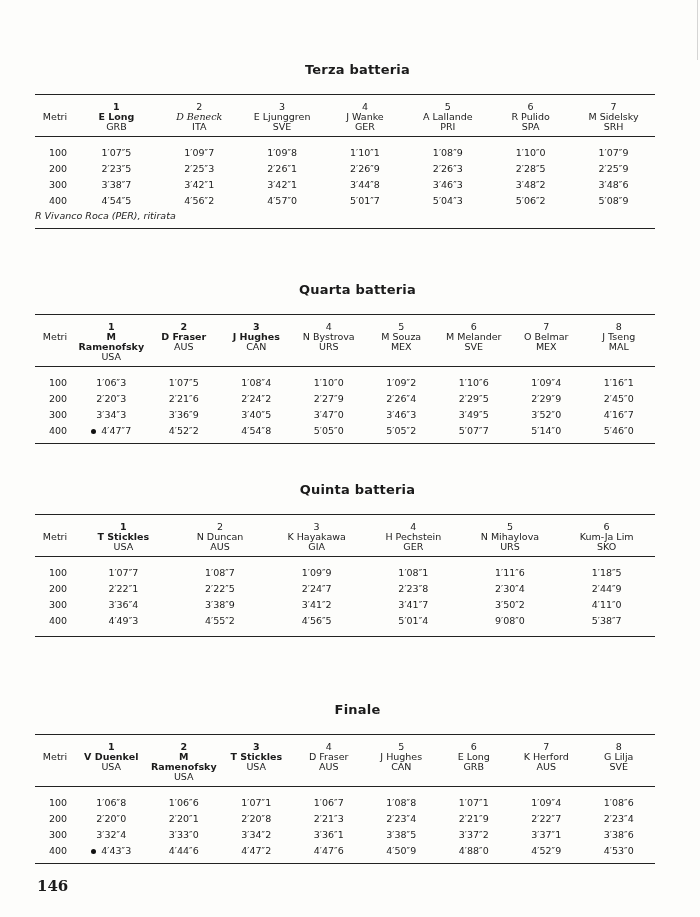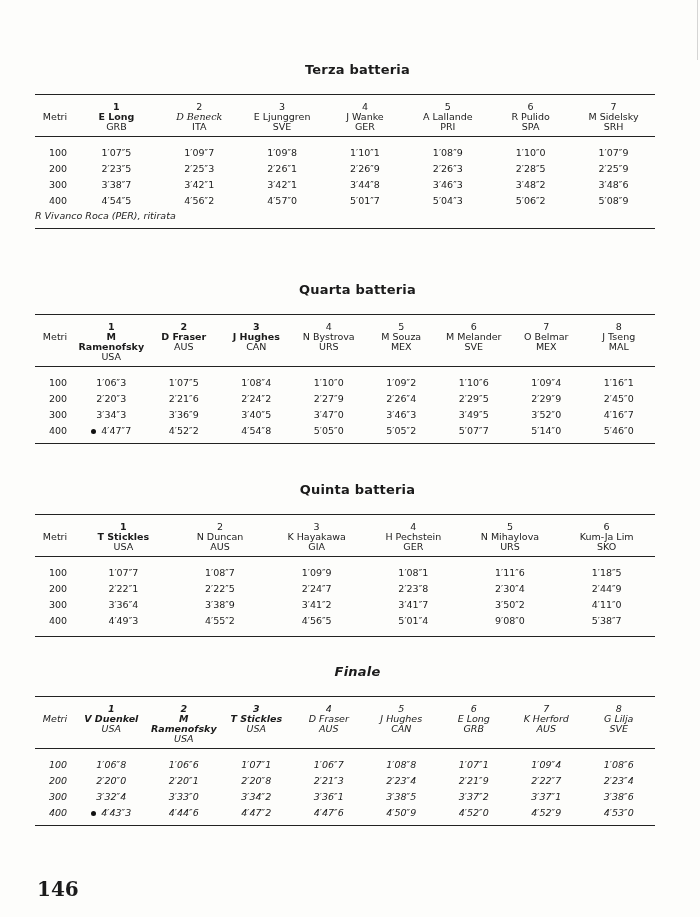--- a/index.html
+++ b/index.html
@@ -20,21 +20,21 @@
   th .num { display: block; }
   th .name { display: block; }
   th .nat { display: block; }
   th.bold .name, th.bold .num { font-weight: bold; }
   th.ital .name { font-family: "DejaVu Serif", serif; font-style: italic; text-align: center; }
   th.metri { padding-top: 10px; }
   td { font-size: 9.5px; text-align: center; padding: 0; height: 16px; line-height: 16px; }
   td.m { text-align: left; padding-left: 14px; }
   .dot { display: inline-block; width: 5px; height: 5px; border-radius: 50%; background: #111; margin-right: 5px; vertical-align: middle; }
   .note { font-size: 9.5px; margin-top: 1px; font-style: italic; }
-  .pagenum { position: absolute; left: 37px; top: 877px; font-family: "DejaVu Serif", serif; font-weight: bold; font-size: 20px; }
+  .pagenum { position: absolute; left: 37px; top: 877px; font-family: "DejaVu Serif", serif; font-weight: bold; font-size: 15px; }
 </style>
 </head>
 <body>
 
 <div class="edge"></div>
 
 <div id="sections">
     <div class="section" style="top: 62px;">
       <div class="sec-title">Terza batteria</div>
       <div class="rule" style="margin-top: 17px;"></div>
@@ -344,21 +344,21 @@
             <td><span>4′55″2</span></td>
             <td><span>4′56″5</span></td>
             <td><span>5′01″4</span></td>
             <td><span>9′08″0</span></td>
             <td><span>5′38″7</span></td>
           </tr>
         </tbody>
       </table>
       <div class="rule thick" style="margin-top: 7px;"></div>
     </div>
-    <div class="section" style="top: 664px; font-style: italic;">
+    <div class="section" style="top: 702px;">
       <div class="sec-title">Finale</div>
       <div class="rule" style="margin-top: 17px;"></div>
       <table>
         <colgroup>
           <col style="width: 40px;">
           <col>
           <col>
           <col>
           <col>
           <col>
@@ -451,21 +451,21 @@
             <td><span>3′37″1</span></td>
             <td><span>3′38″6</span></td>
           </tr>
           <tr>
             <td class="m">400</td>
             <td><span class="dot"></span><span>4′43″3</span></td>
             <td><span>4′44″6</span></td>
             <td><span>4′47″2</span></td>
             <td><span>4′47″6</span></td>
             <td><span>4′50″9</span></td>
-            <td><span>4′52″0</span></td>
+            <td><span>4′88″0</span></td>
             <td><span>4′52″9</span></td>
             <td><span>4′53″0</span></td>
           </tr>
         </tbody>
       </table>
       <div class="rule thick" style="margin-top: 4px;"></div>
     </div>
   </div>
 
 <div class="pagenum">146</div>

